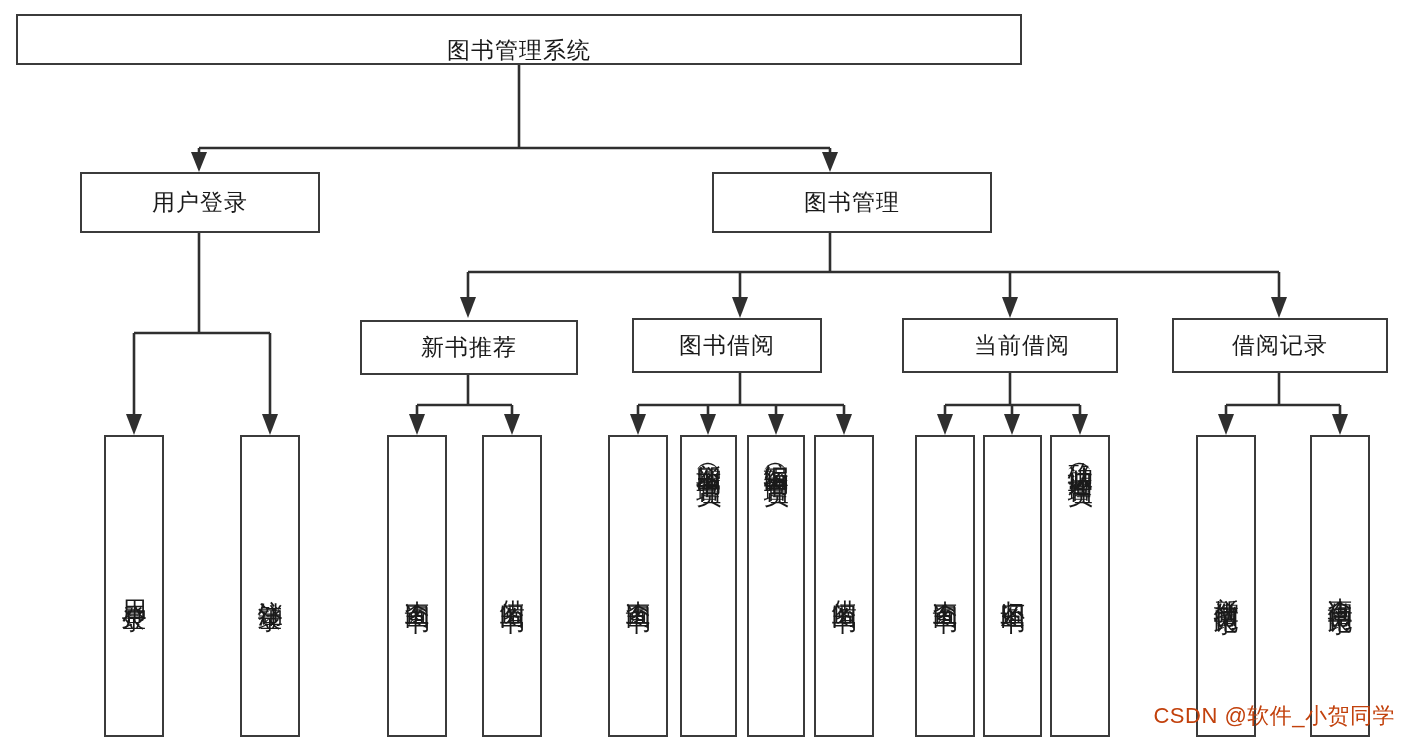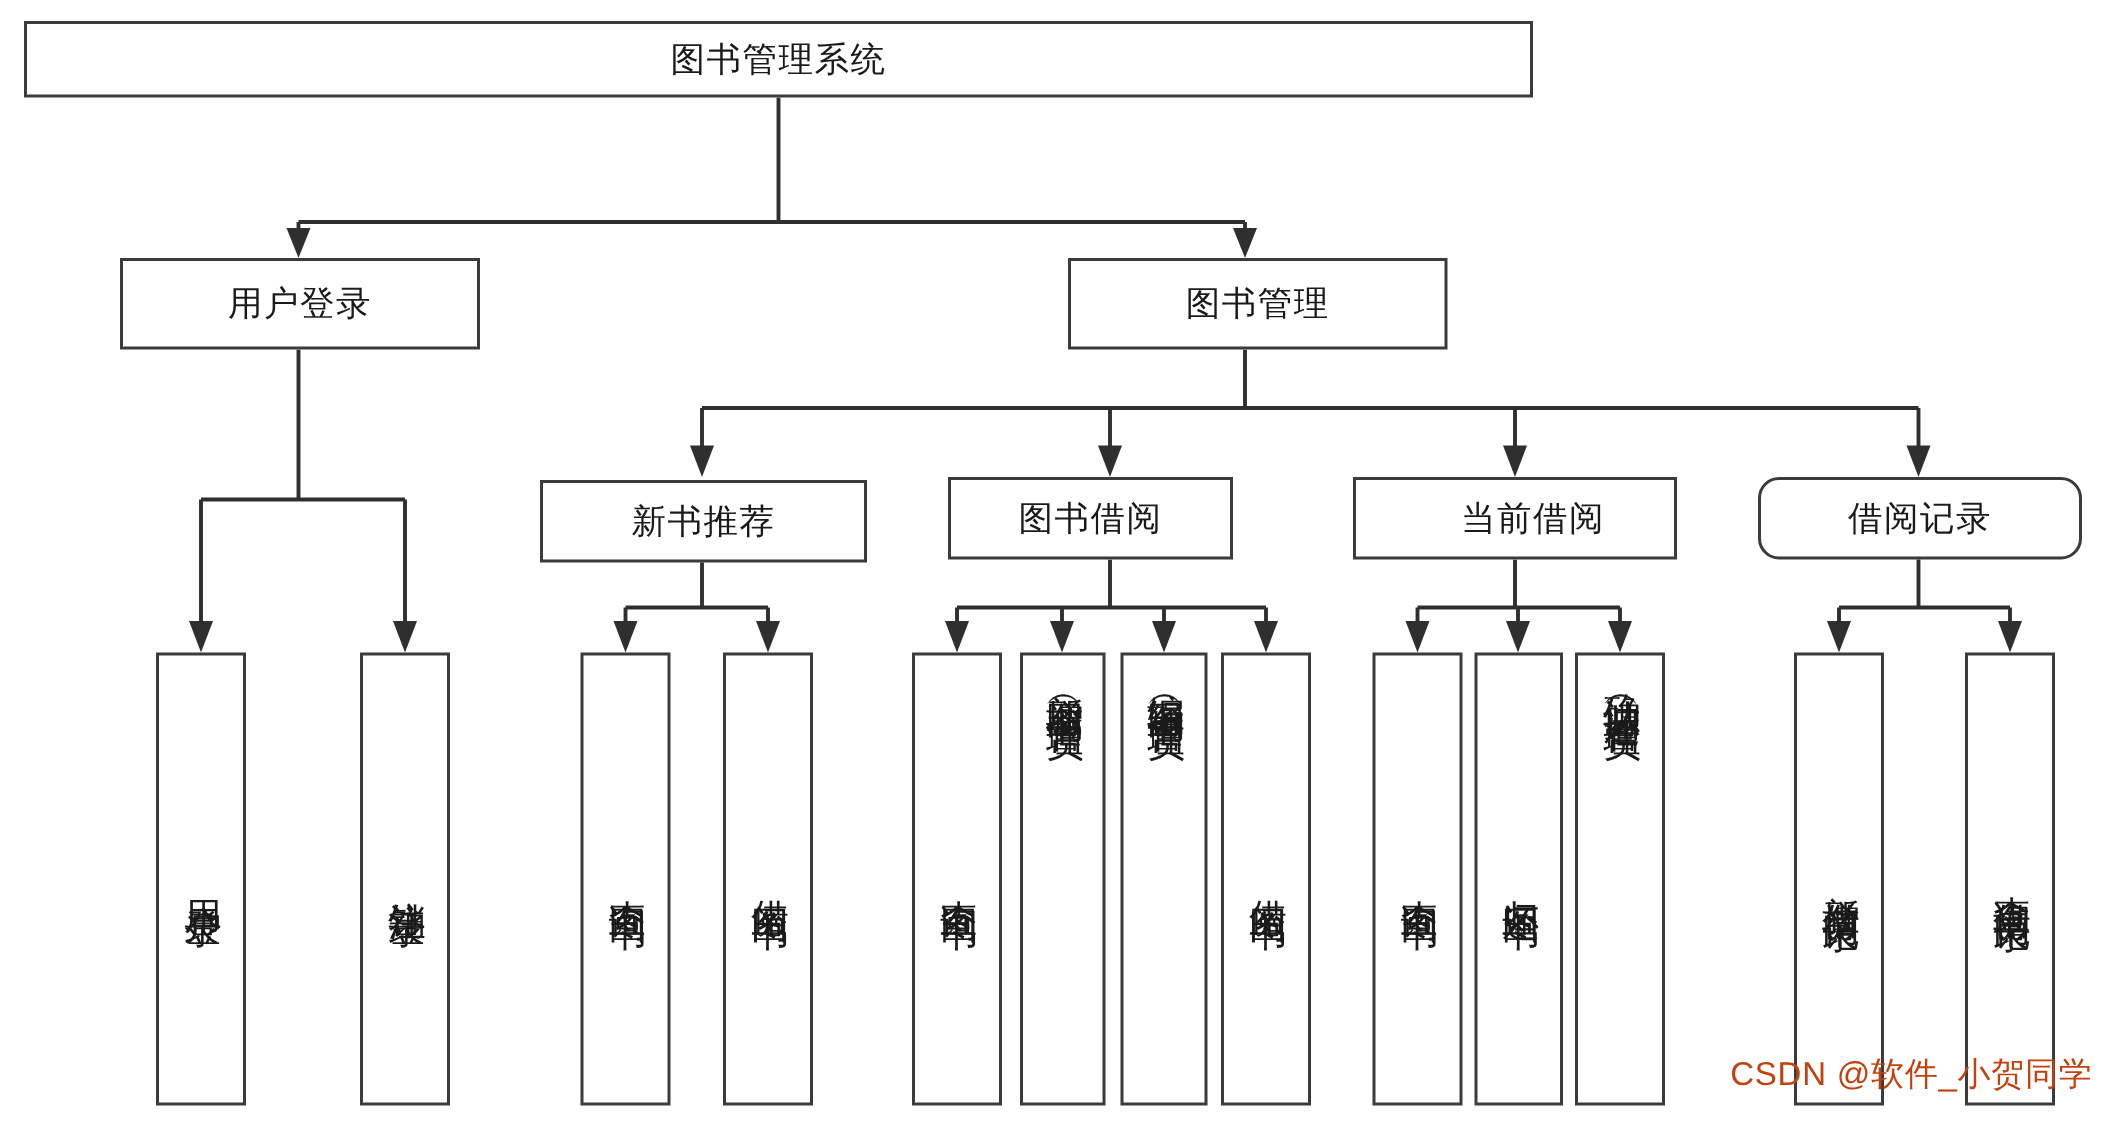--- a/index.html
+++ b/index.html
@@ -139,41 +139,41 @@
     <polygon class="arrow-head" points="1080,435 1072,414 1088,414"></polygon>
 
     <path class="link-line" d="M 1279 373 L 1279 405"></path>
     <path class="link-line" d="M 1226 405 L 1340 405"></path>
     <path class="link-line" d="M 1226 405 L 1226 422"></path>
     <path class="link-line" d="M 1340 405 L 1340 422"></path>
     <polygon class="arrow-head" points="1226,435 1218,414 1234,414"></polygon>
     <polygon class="arrow-head" points="1340,435 1332,414 1348,414"></polygon>
   </svg>
 
-  <div class="node" style="left:16px; top:14px; width:1006px; height:51px;">
+  <div class="node" style="left:16px; top:14px; width:1006px; height:51px;align-items:flex-end;">
     <span class="node-label">图书管理系统</span>
   </div>
 
   <div class="node" style="left:80px; top:172px; width:240px; height:61px;">
     <span class="node-label">用户登录</span>
   </div>
-  <div class="node" style="left:712px; top:172px; width:253px; height:61px;">
+  <div class="node" style="left:712px; top:172px; width:280px; height:61px;">
     <span class="node-label">图书管理</span>
   </div>
 
   <div class="node" style="left:360px; top:320px; width:218px; height:55px;">
     <span class="node-label">新书推荐</span>
   </div>
   <div class="node" style="left:632px; top:318px; width:190px; height:55px;">
     <span class="node-label">图书借阅</span>
   </div>
   <div class="node" style="left:902px; top:318px; width:216px; height:55px;padding-left:24px;">
     <span class="node-label">当前借阅</span>
   </div>
-  <div class="node" style="left:1172px; top:318px; width:216px; height:55px;border-radius:14px;">
+  <div class="node" style="left:1172px; top:318px; width:216px; height:55px;">
     <span class="node-label">借阅记录</span>
   </div>
 
   <div class="node leaf centered" style="left:104px; top:435px; width:60px; height:302px;">
     <span class="node-label">用户登录</span>
   </div>
   <div class="node leaf centered" style="left:240px; top:435px; width:60px; height:302px;">
     <span class="node-label">注销登录</span>
   </div>
 

